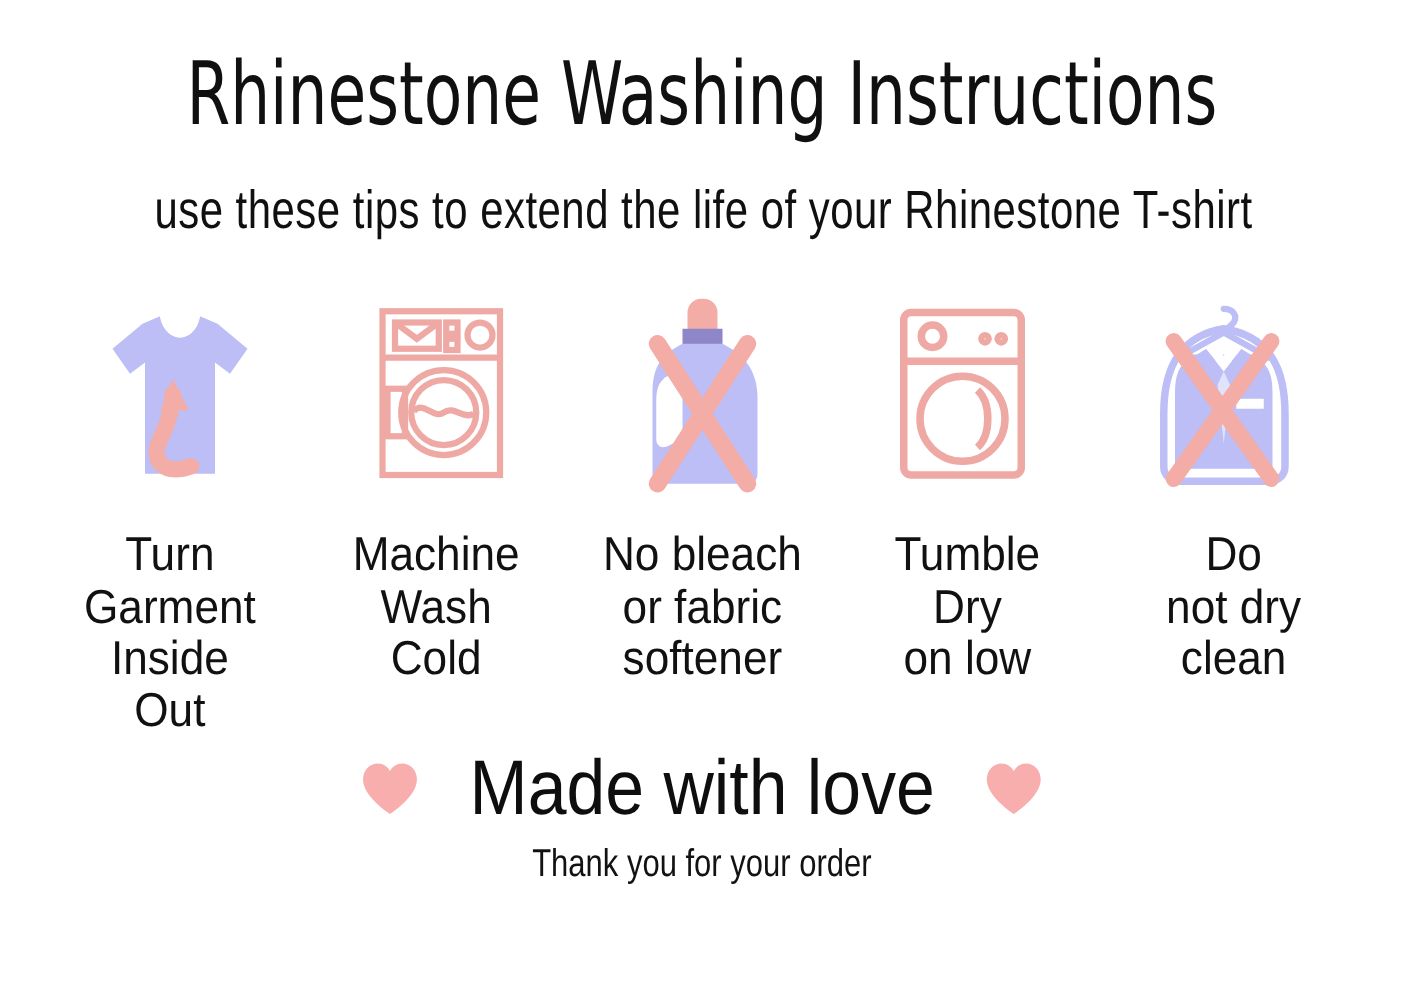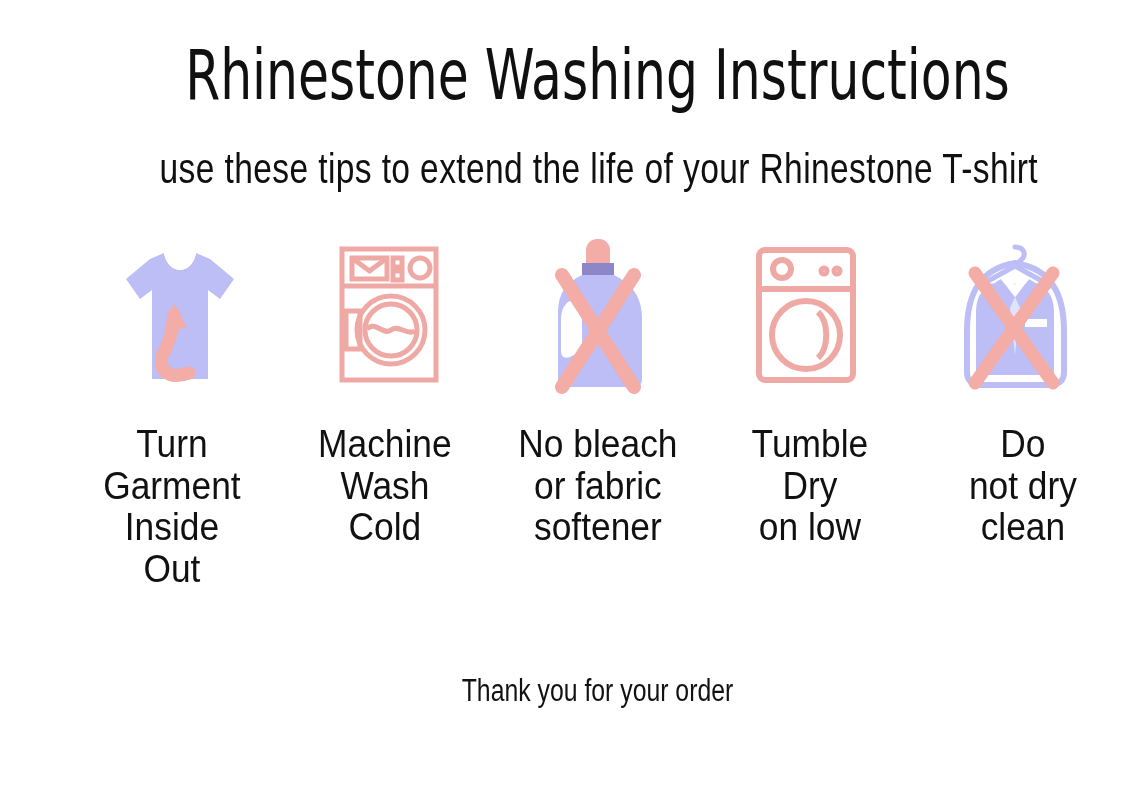--- a/index.html
+++ b/index.html
@@ -14,21 +14,20 @@
     font-family: "Liberation Sans", sans-serif;
     color: #111111;
     -webkit-font-smoothing: antialiased;
   }
 
   .card {
     position: relative;
     width: 937px;
     height: 794px;
     background: #ffffff;
-    margin-left: 36px;
   }
 
   
   .title {
     position: absolute;
     top: 36px;
     left: 0;
     width: 1123px;
     text-align: center;
     font-family: "DejaVu Sans Condensed", "Liberation Sans Narrow", "Liberation Sans", sans-serif;
@@ -238,16 +237,27 @@
 or fabric
 softener</div>
     <div class="label-cell">Tumble
 Dry
 on low</div>
     <div class="label-cell">Do
 not dry
 clean</div>
   </div>
 
+  <div class="love-line">
+    <svg class="heart" viewBox="0 0 32 30">
+      <path d="M16 29 C16 29 1 19.5 1 9.8 C1 4.6 4.8 1 9.2 1 C12.3 1 14.8 2.8 16 5.2
+               C17.2 2.8 19.7 1 22.8 1 C27.2 1 31 4.6 31 9.8 C31 19.5 16 29 16 29 Z" fill="#f9aeae"></path>
+    </svg>
+    <div class="love-text">Made with love</div>
+    <svg class="heart" viewBox="0 0 32 30">
+      <path d="M16 29 C16 29 1 19.5 1 9.8 C1 4.6 4.8 1 9.2 1 C12.3 1 14.8 2.8 16 5.2
+               C17.2 2.8 19.7 1 22.8 1 C27.2 1 31 4.6 31 9.8 C31 19.5 16 29 16 29 Z" fill="#f9aeae"></path>
+    </svg>
+  </div>
 
   <div class="thanks">Thank you for your order</div>
 
 </div>
 
 </body></html>

